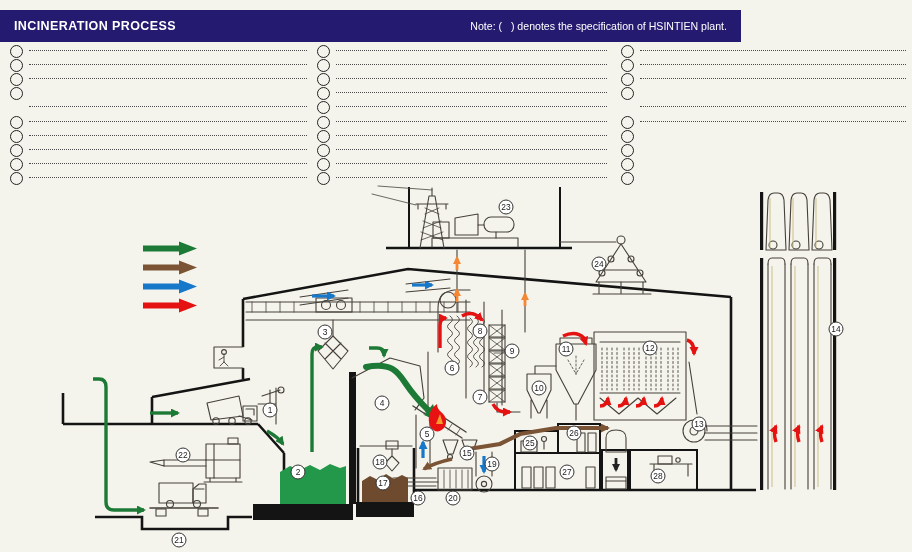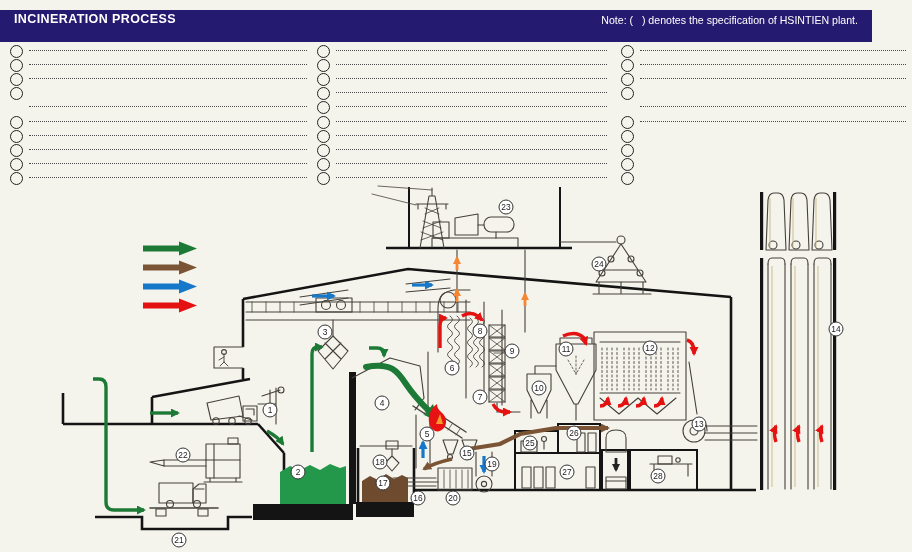--- a/index.html
+++ b/index.html
@@ -3,23 +3,23 @@
 <meta charset="utf-8">
 <style>
   html,body{margin:0;padding:0;}
   body{
     width:912px;height:552px;position:relative;overflow:hidden;
     background:#f5f4ec;color:#1c1c1c;
     font-family:"Liberation Sans", sans-serif;
   }
   
   .topbar{
-    position:absolute;left:0;top:10px;width:872px;height:21px;
+    position:absolute;left:0;top:10px;width:741px;height:21px;
     background:var(--c-bar,#241a70);
-    display:flex;align-items:flex-end;justify-content:space-between;
+    display:flex;align-items:center;justify-content:space-between;
     padding:16px 14px;box-sizing:border-box;
   }
   .topbar .title{color:#fff;font-size:12.5px;font-weight:bold;letter-spacing:.4px;white-space:pre;}
   .topbar .note{color:#fff;font-size:10.6px;white-space:pre;margin-left:24px;}
   
   .eq-col{position:absolute;top:44px;font-size:11px;line-height:14.2px;}
   #eq-col-0{left:10px;width:300px;}
   #eq-col-1{left:317px;width:293px;}
   #eq-col-2{left:621px;width:288px;}
   .eq-row{display:flex;align-items:center;height:14.2px;white-space:nowrap;}

